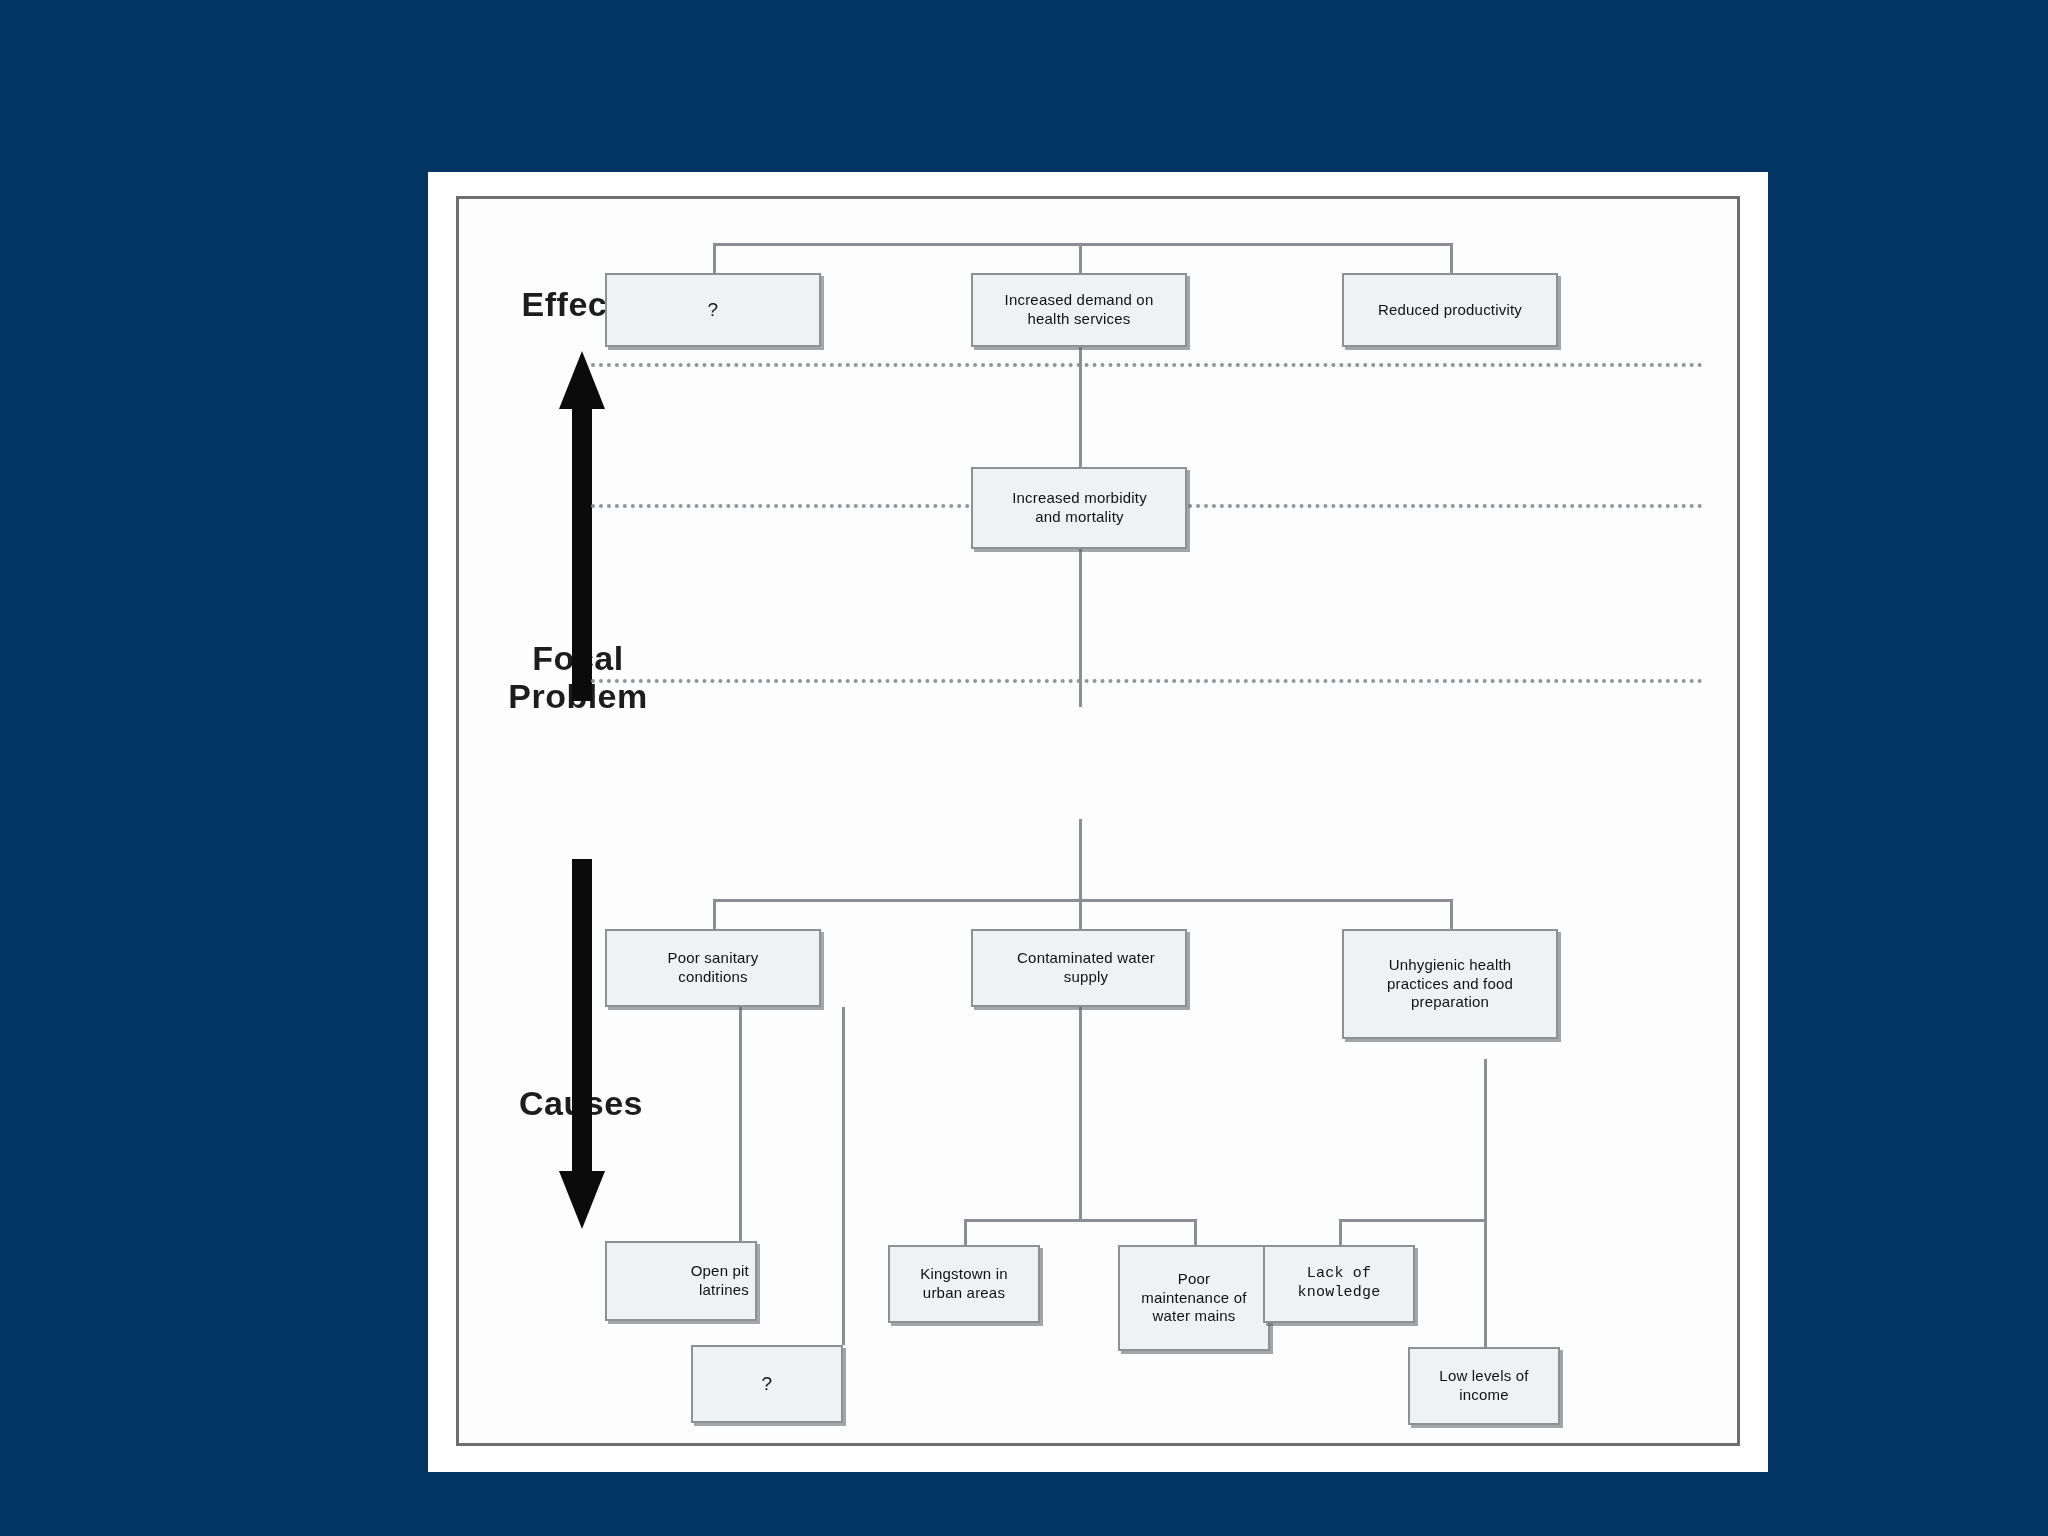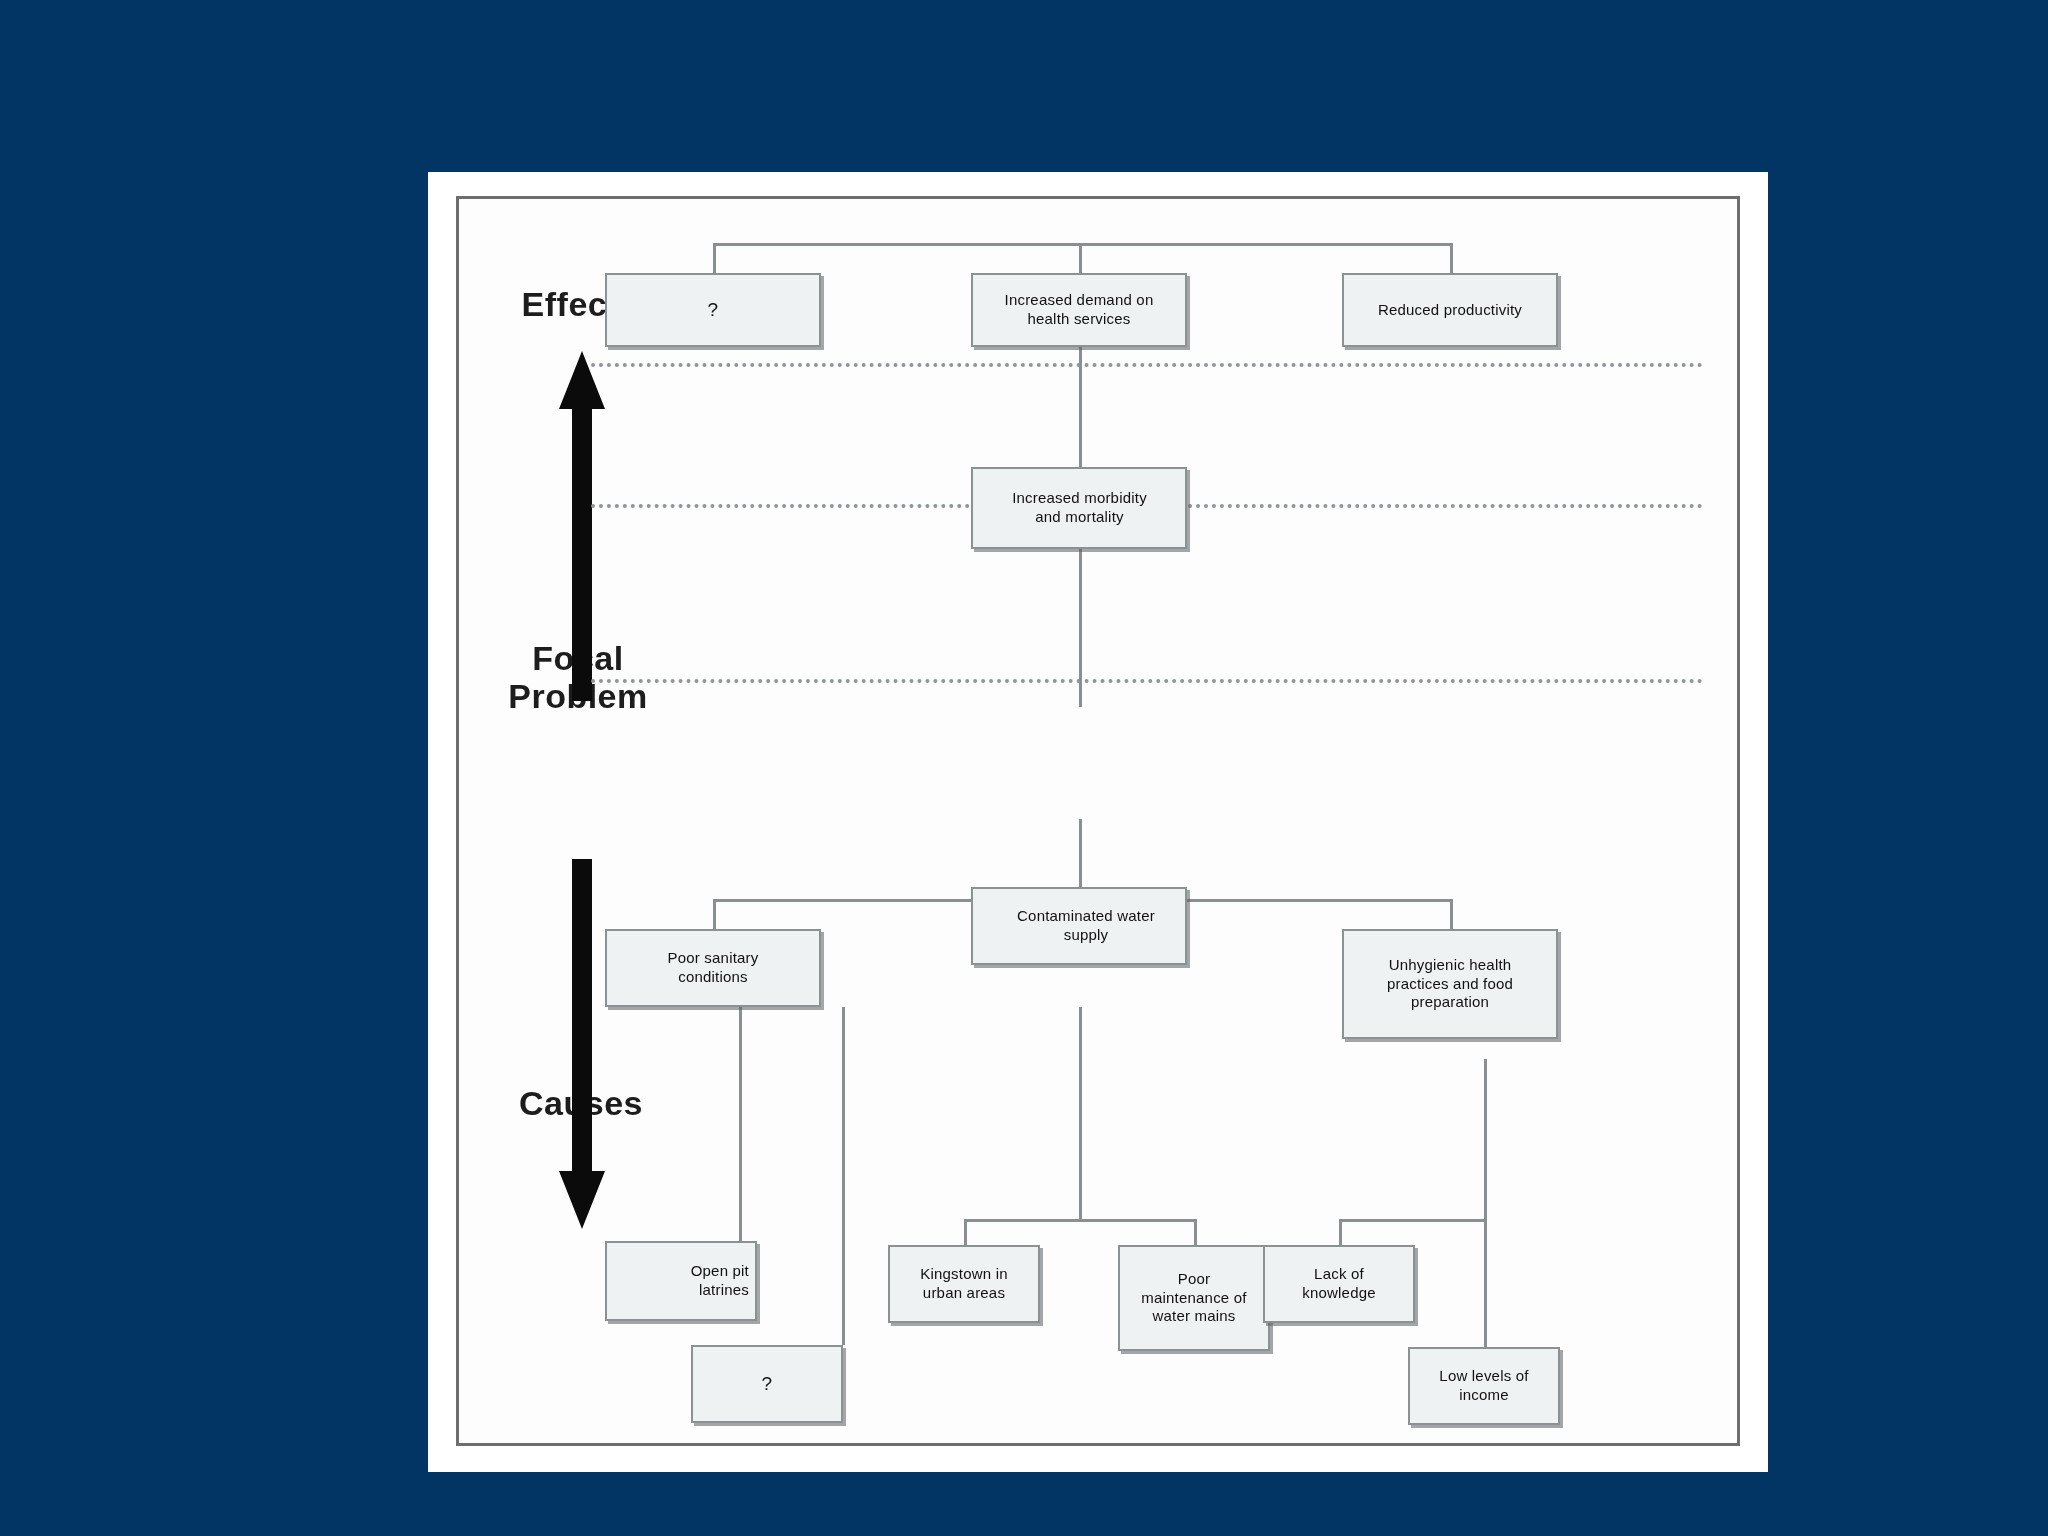--- a/index.html
+++ b/index.html
@@ -200,21 +200,21 @@
       </div>
 
 
       <div class="node" style="left:146px; top:730px; width:216px; height:78px;">
         <span>
           <span>Poor sanitary</span>
           <span>conditions</span>
         </span>
       </div>
 
-      <div class="node" style="left:512px; top:688px; width:216px; height:78px;padding-left:20px;">
+      <div class="node" style="left:512px; top:730px; width:216px; height:78px;padding-left:20px;">
         <span>
           <span>Contaminated water</span>
           <span>supply</span>
         </span>
       </div>
 
       <div class="node" style="left:883px; top:730px; width:216px; height:110px;">
         <span>
           <span>Unhygienic health</span>
           <span>practices and food</span>
@@ -241,21 +241,21 @@
       </div>
 
       <div class="node" style="left:659px; top:1046px; width:152px; height:106px;">
         <span>
           <span>Poor</span>
           <span>maintenance of</span>
           <span>water mains</span>
         </span>
       </div>
 
-      <div class="node" style="left:804px; top:1046px; width:152px; height:78px;">
+      <div class="node" style="left:804px; top:1046px; width:152px; height:78px;font-family:Liberation Mono, monospace;">
         <span>
           <span>Lack of</span>
           <span>knowledge</span>
         </span>
       </div>
 
       <div class="node" style="left:949px; top:1148px; width:152px; height:78px;">
         <span>
           <span>Low levels of</span>
           <span>income</span>

